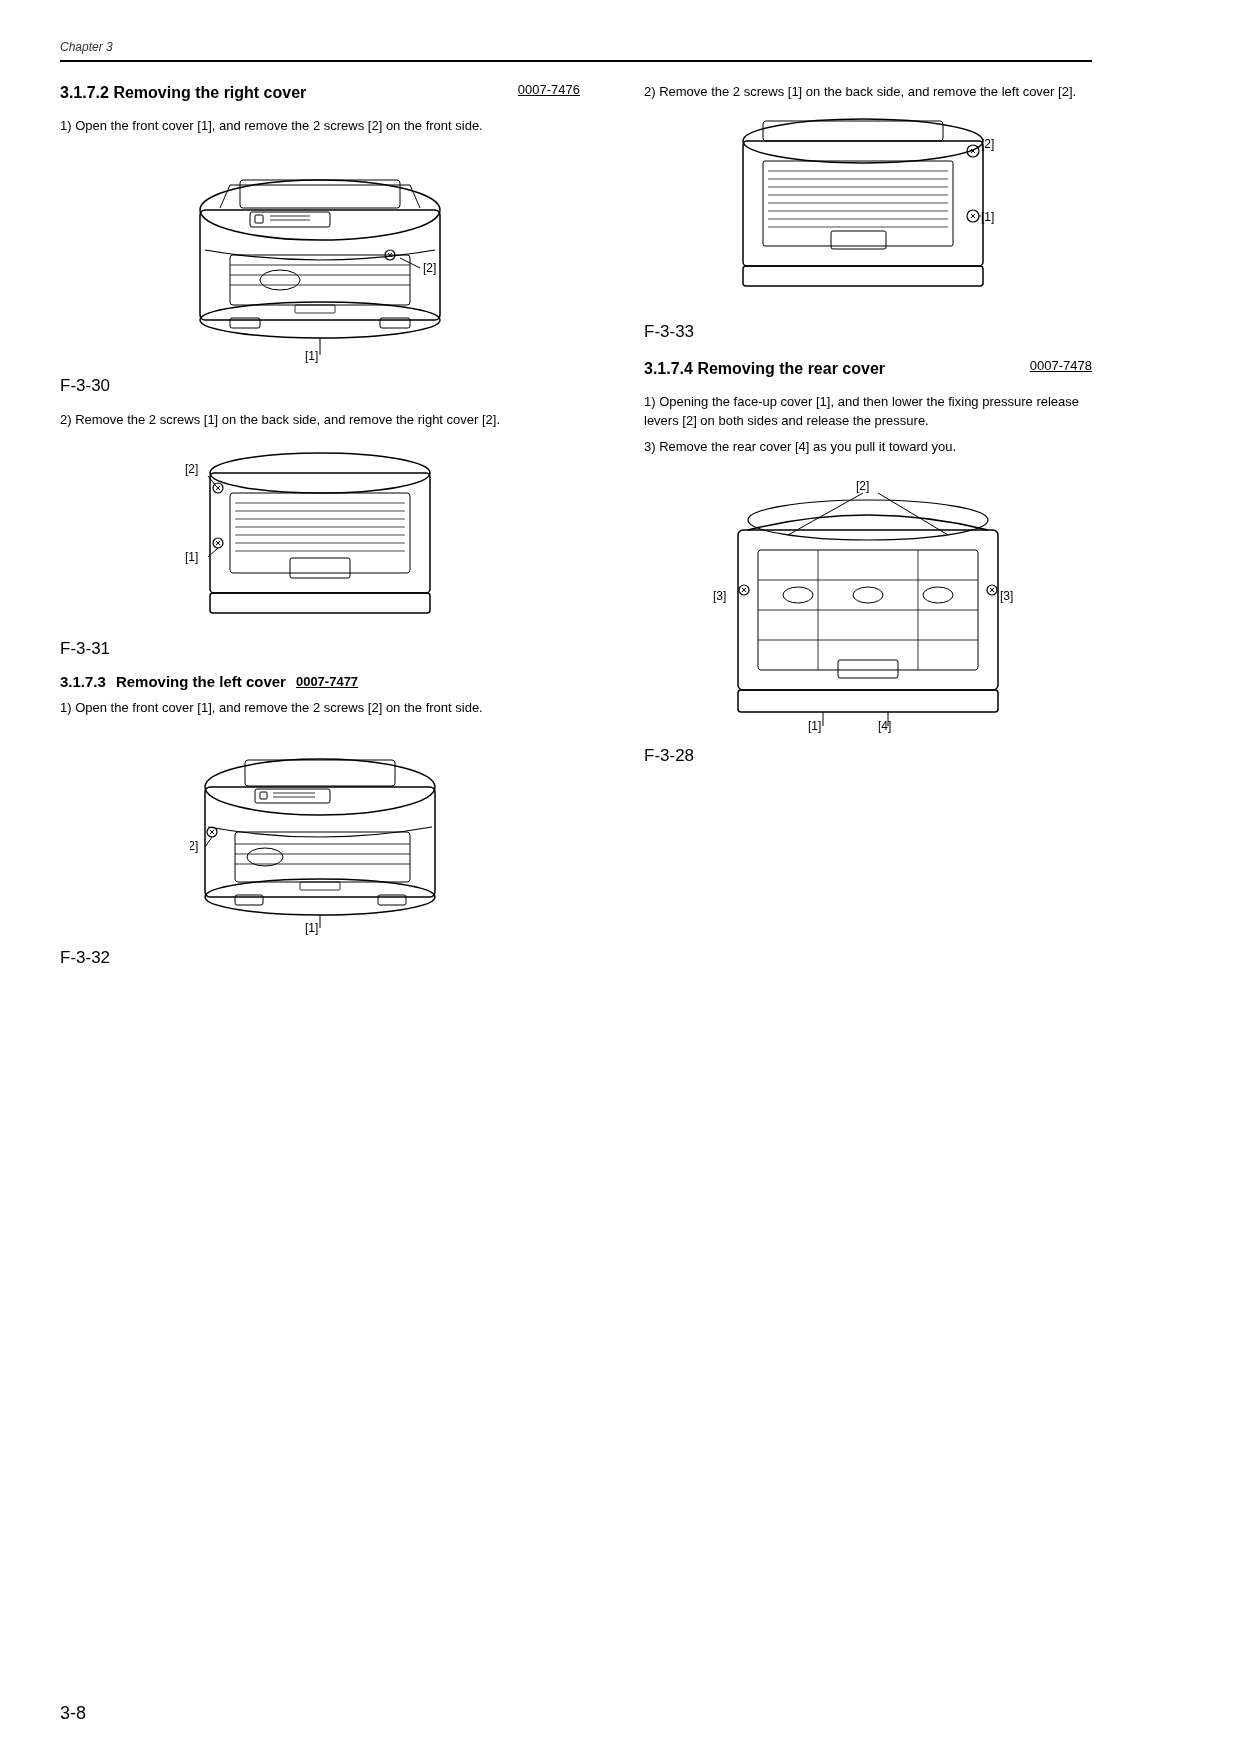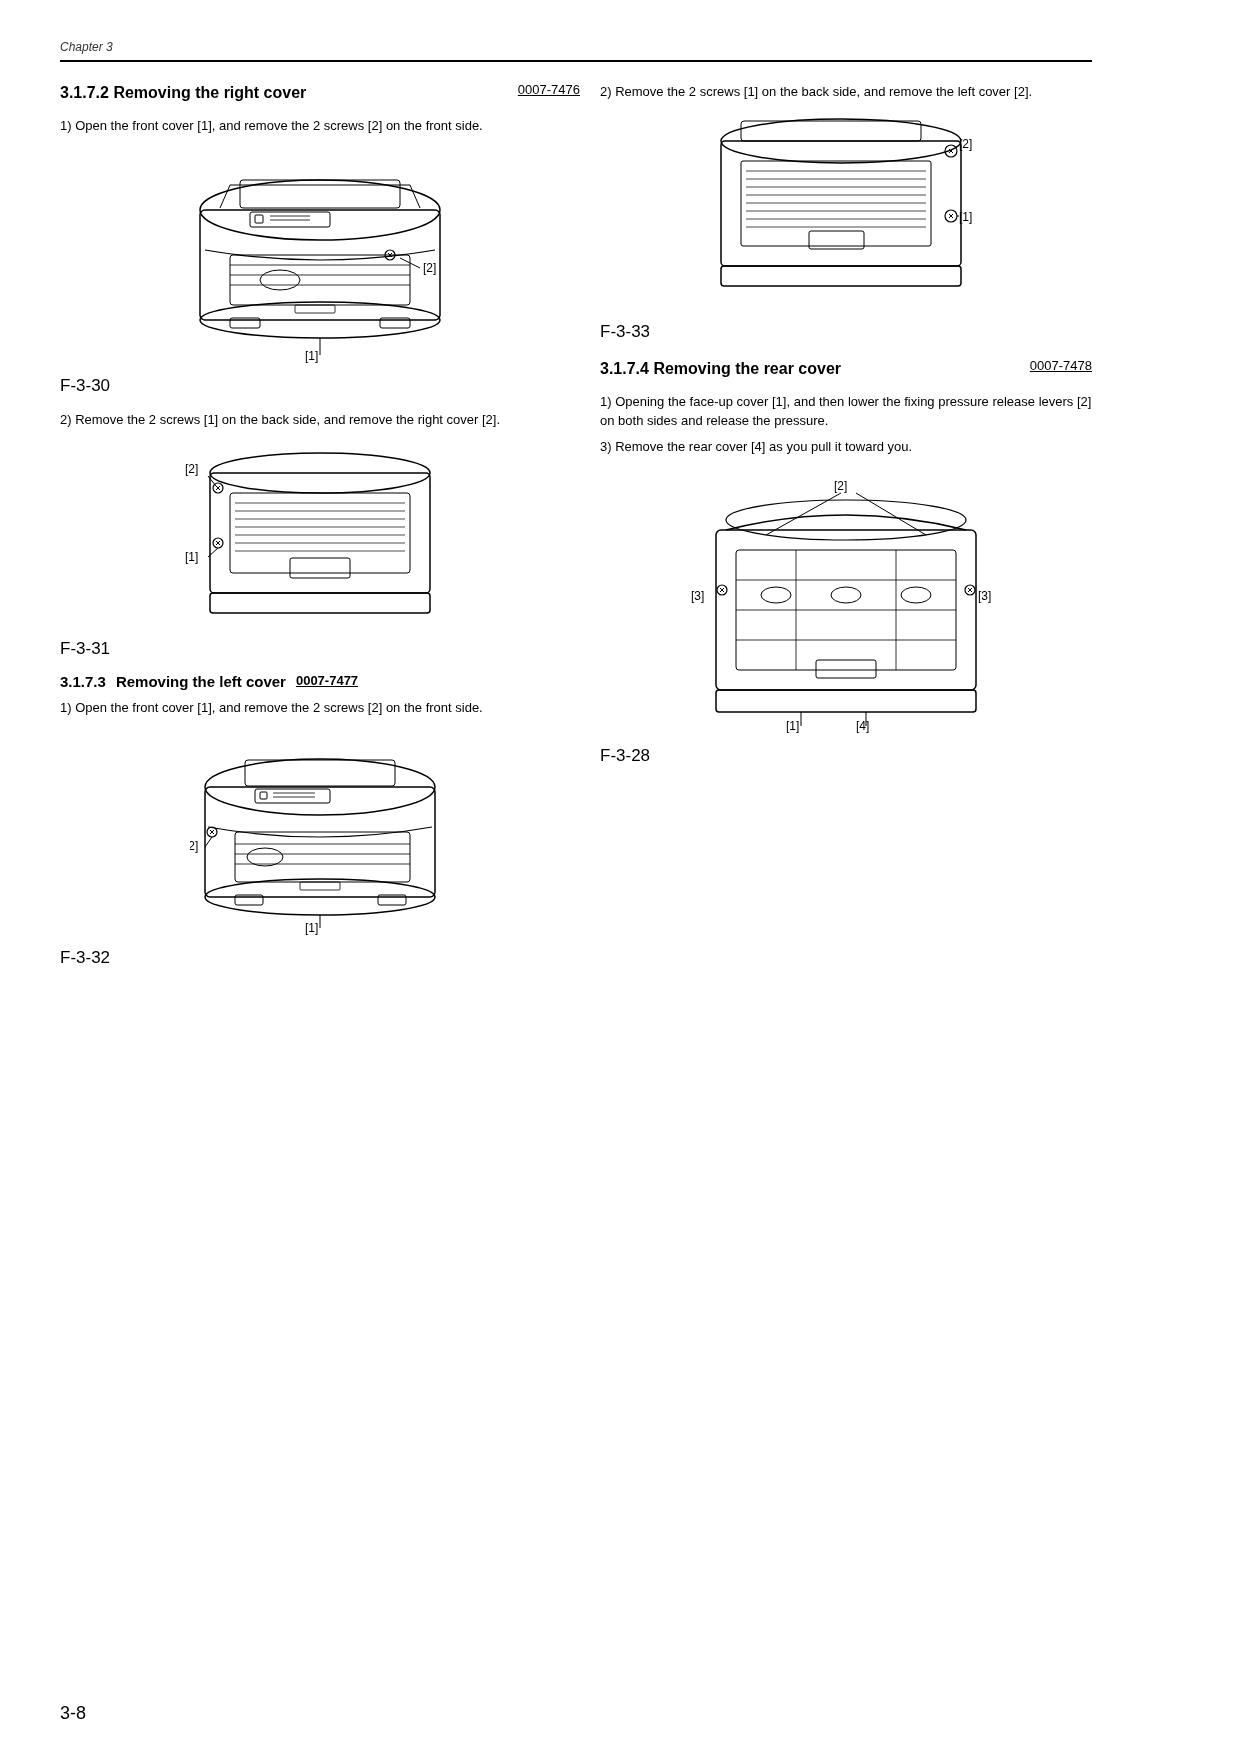--- a/index.html
+++ b/index.html
@@ -25,21 +25,21 @@
       color: #333;
       margin-bottom: 6px;
     }
     .header-rule {
       border: none;
       border-top: 2px solid #000;
       margin-bottom: 20px;
     }
     .content-columns {
       display: flex;
-      gap: 20px;
+      gap: 64px;
     }
     .left-col {
       width: 520px;
       flex-shrink: 0;
     }
     .right-col {
       flex: 1;
     }
     .section-title {
       font-size: 16px;
@@ -75,21 +75,21 @@
       font-size: 17px;
       margin-bottom: 14px;
     }
     svg text {
       font-family: Arial, sans-serif;
     }
     .subsection-title {
       font-size: 15px;
       font-weight: bold;
       display: flex;
-      align-items: flex-start;
+      align-items: center;
       gap: 10px;
       margin-bottom: 8px;
       flex-wrap: wrap;
     }
     .page-number {
       position: absolute;
       bottom: 30px;
       left: 60px;
       font-size: 18px;
     }

